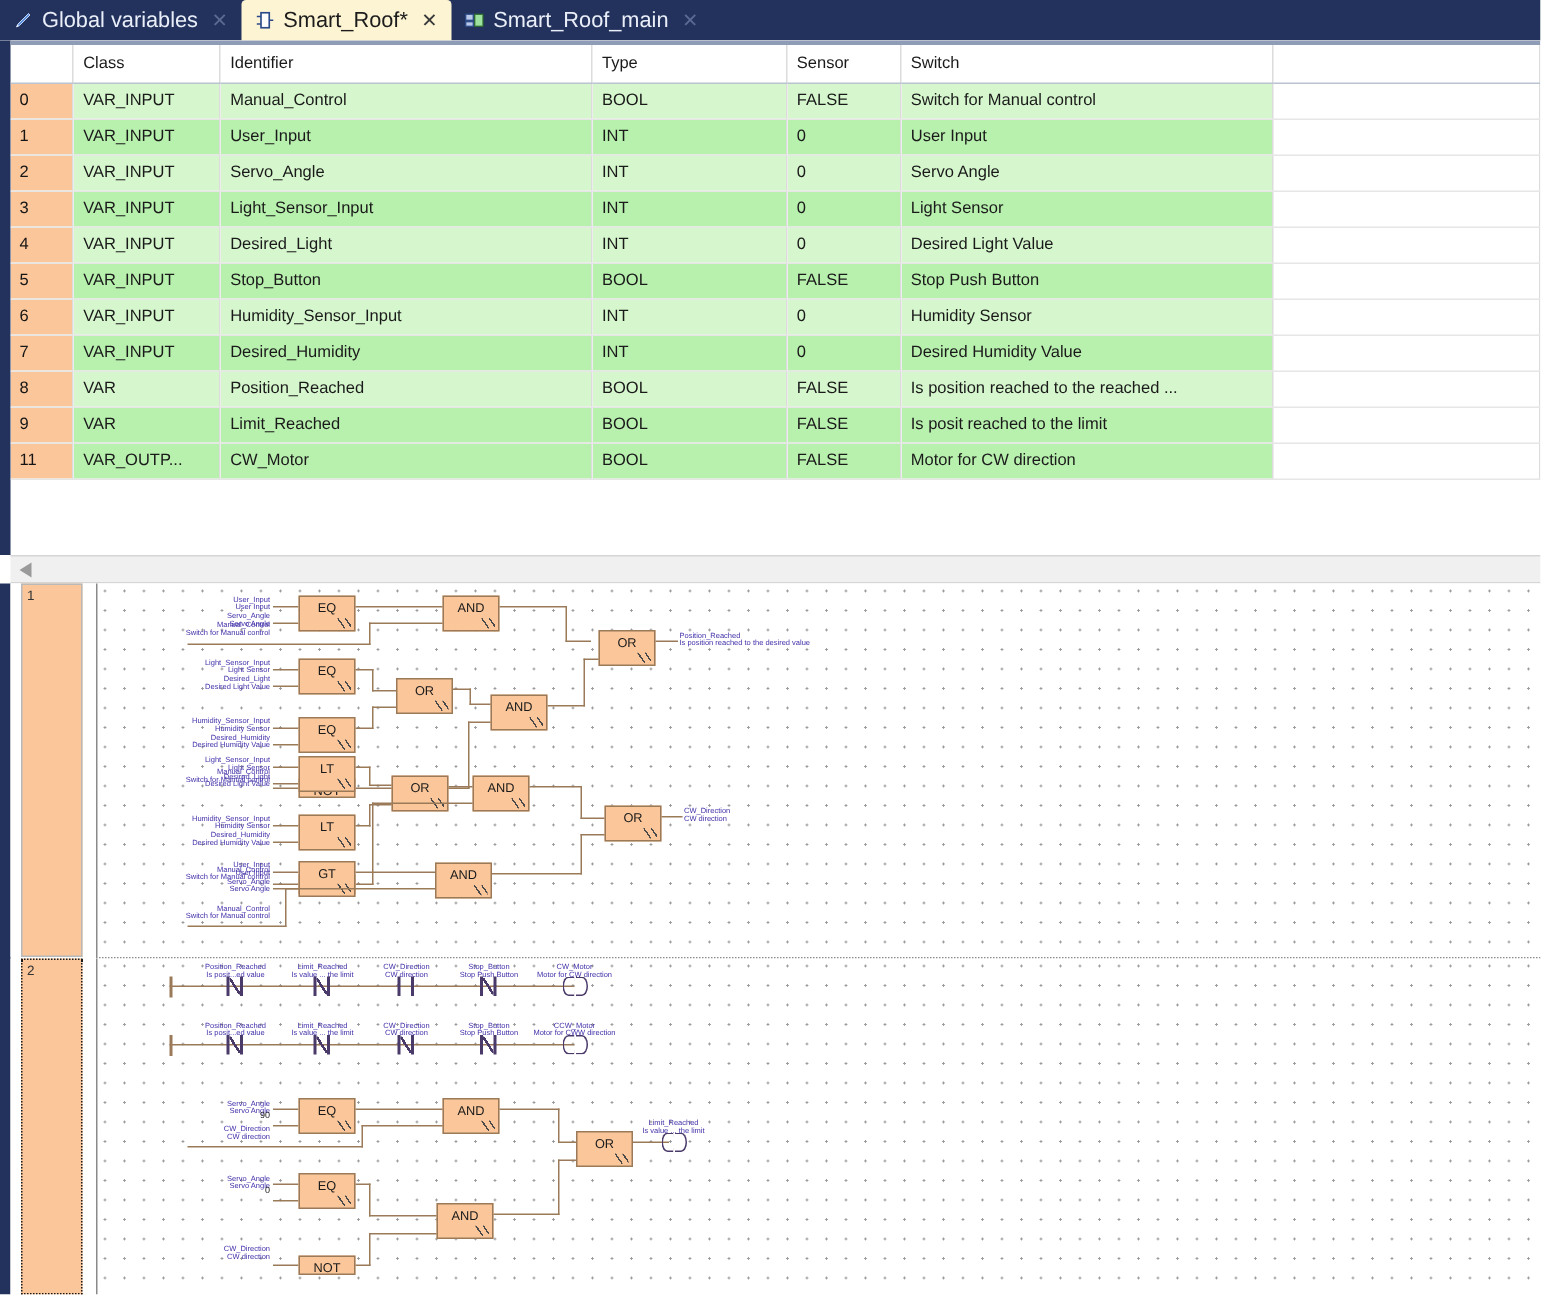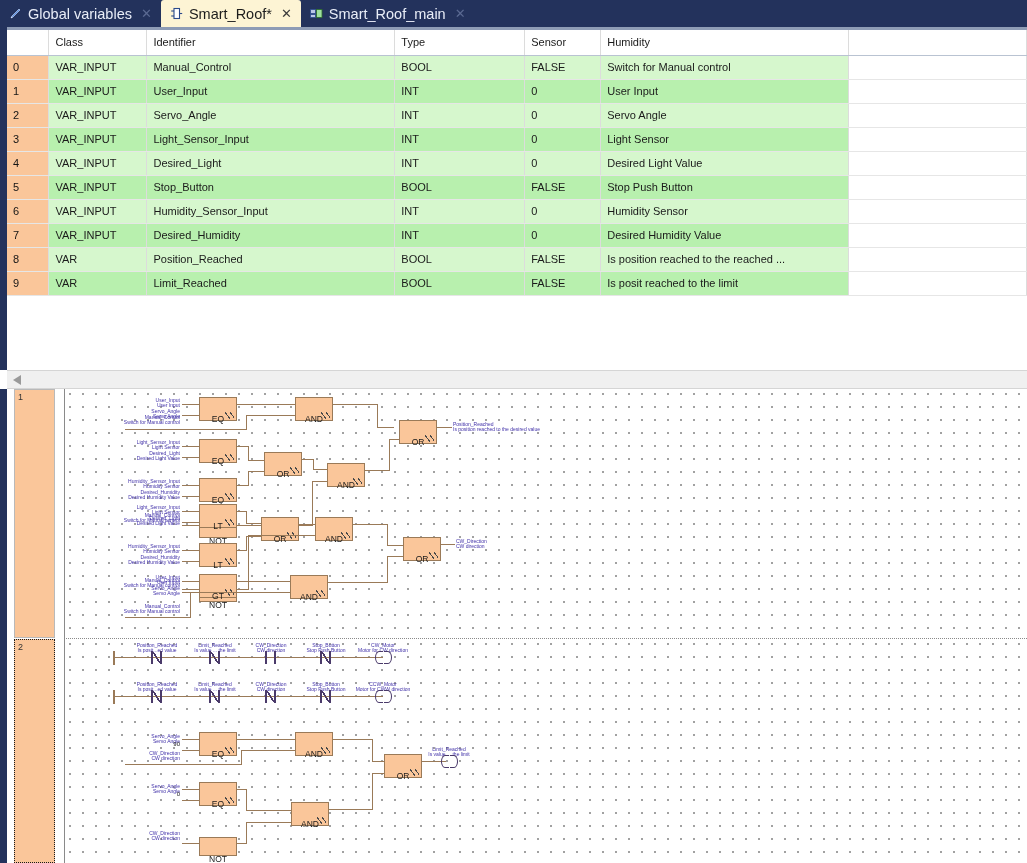--- a/index.html
+++ b/index.html
@@ -100,21 +100,21 @@
       radial-gradient(circle at 1px 1px, #9a9a9a 0.7px, transparent 0.8px);
     background-size: 13px 13px; background-position: 4px 4px;
     border-left:1px solid #8a8a8a;
   }
   .netsep { position:absolute; left:57px; right:0; height:0; border-top:1px dotted #8a8a8a; }
 
   
   .blk {
     position:absolute; background:#fac69a; border:1px solid #9a7a58;
     font-size:8.5px; color:#1a1a1a; text-align:center;
-    line-height:1; padding-top:17px;
+    line-height:1; padding-top:3px;
   }
   .blk .corner {
     position:absolute; right:2px; bottom:1px; width:9px; height:7px;
     background:
       linear-gradient(to top right, transparent 44%, #4a4a4a 44%, #4a4a4a 56%, transparent 56%),
       linear-gradient(to top right, transparent 44%, #4a4a4a 44%, #4a4a4a 56%, transparent 56%);
     background-size: 5px 7px; background-position: 0 0, 5px 0; background-repeat:no-repeat;
   }
   .wire { position:absolute; background:#9a7a58; }
   .wire.h { height:1.4px; }
@@ -204,21 +204,21 @@
             <col class="c-cmt">
             <col class="c-pad">
         </colgroup>
         <thead>
           <tr>
             <th class="h-idx"></th>
             <th>Class</th>
             <th>Identifier</th>
             <th>Type</th>
             <th>Sensor</th>
-            <th>Humidity</th>
+            <th>Switch</th>
             <th class="pad"></th>
           </tr>
         </thead>
         <tbody>
           <tr class="band-a">
             <td class="idx">0</td>
             <td class="cell">VAR_INPUT</td>
             <td class="cell">Manual_Control</td>
             <td class="cell">BOOL</td>
             <td class="cell">FALSE</td>
@@ -299,20 +299,29 @@
           </tr>
           <tr class="band-b">
             <td class="idx">9</td>
             <td class="cell">VAR</td>
             <td class="cell">Limit_Reached</td>
             <td class="cell">BOOL</td>
             <td class="cell">FALSE</td>
             <td class="cell">Is posit reached to the limit</td>
             <td class="pad"></td>
           </tr>
+          <tr class="band-b">
+            <td class="idx">11</td>
+            <td class="cell">VAR_OUTP...</td>
+            <td class="cell">CW_Motor</td>
+            <td class="cell">BOOL</td>
+            <td class="cell">FALSE</td>
+            <td class="cell">Motor for CW direction</td>
+            <td class="pad"></td>
+          </tr>
         </tbody>
       </table>
     </div>
   </div>
 
   <div class="hscroll">
     <div class="arrow-l"></div>
   </div>
 
   <div class="editor">

